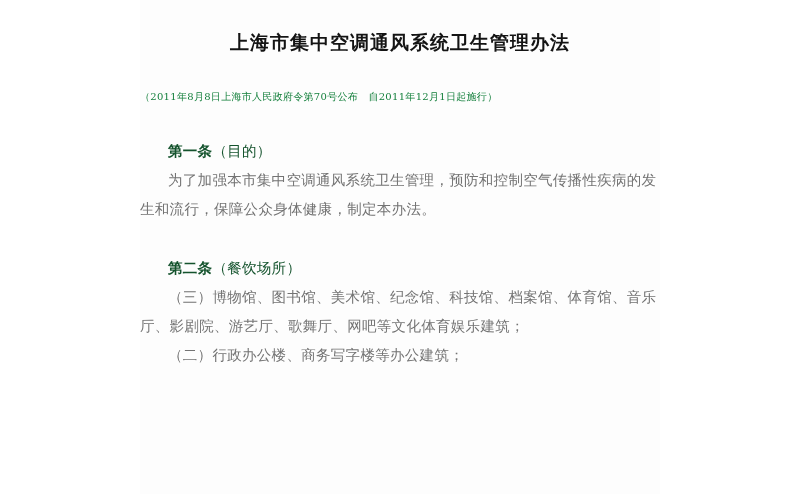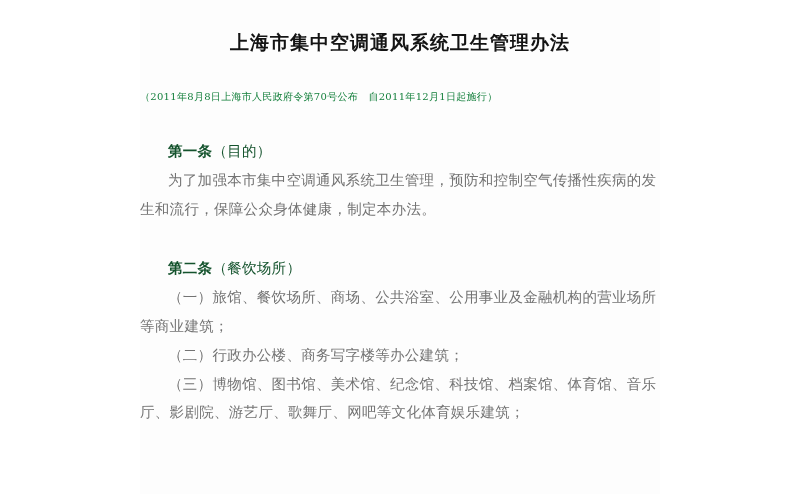--- a/index.html
+++ b/index.html
@@ -107,20 +107,19 @@
       <div class="section-heading">
         <span class="h-num">第一条</span><span>（目的）</span>
       </div>
       <p class="para">为了加强本市集中空调通风系统卫生管理，预防和控制空气传播性疾病的发生和流行，保障公众身体健康，制定本办法。</p>
     </div>
 
     <div class="section">
       <div class="section-heading">
         <span class="h-num">第二条</span><span>（餐饮场所）</span>
       </div>
-      <p class="para">（一）旅馆、餐饮场所、商场、公共浴室、公用事业及金融机构的营业场所等商业建筑；</p>
+      <p class="para clipped">（三）博物馆、图书馆、美术馆、纪念馆、科技馆、档案馆、体育馆、音乐厅、影剧院、游艺厅、歌舞厅、网吧等文化体育娱乐建筑；</p>
       <p class="para">（二）行政办公楼、商务写字楼等办公建筑；</p>
-      <p class="para clipped">（三）博物馆、图书馆、美术馆、纪念馆、科技馆、档案馆、体育馆、音乐厅、影剧院、游艺厅、歌舞厅、网吧等文化体育娱乐建筑；</p>
     </div>
 
   </div>
   <div class="edge-fade"></div>
 </div>
 
 </body></html>

